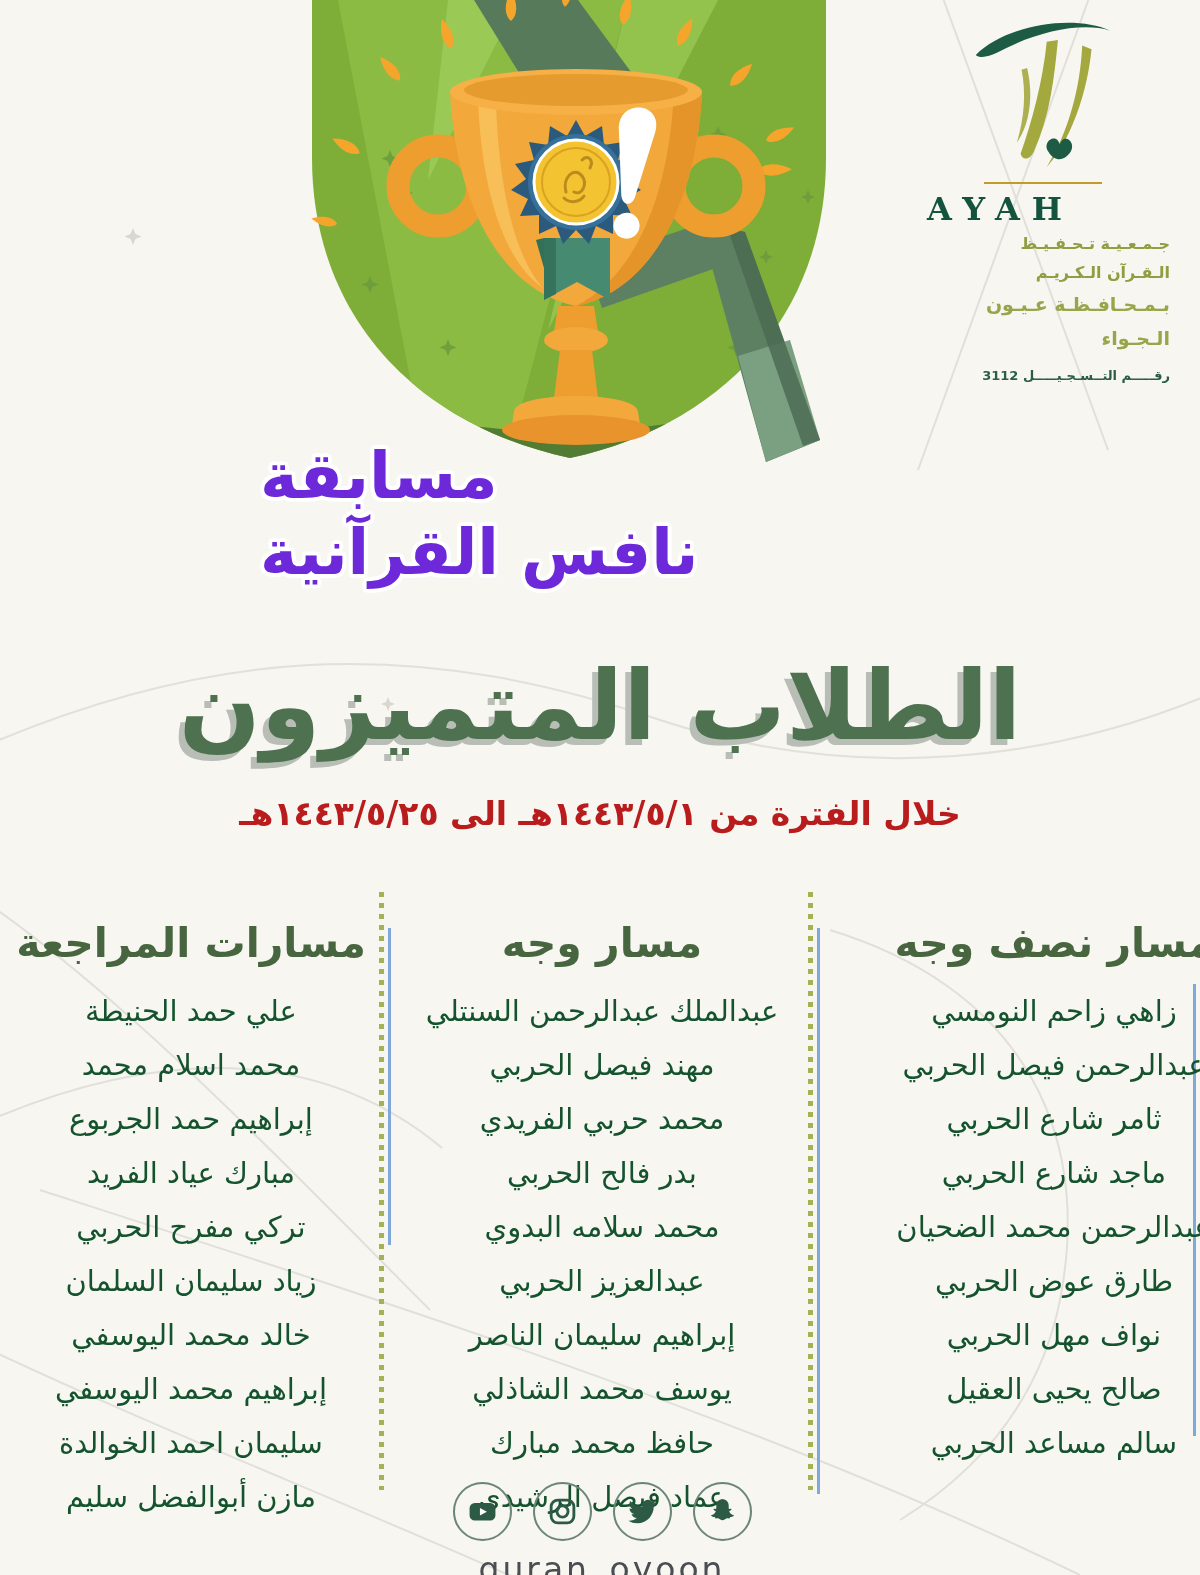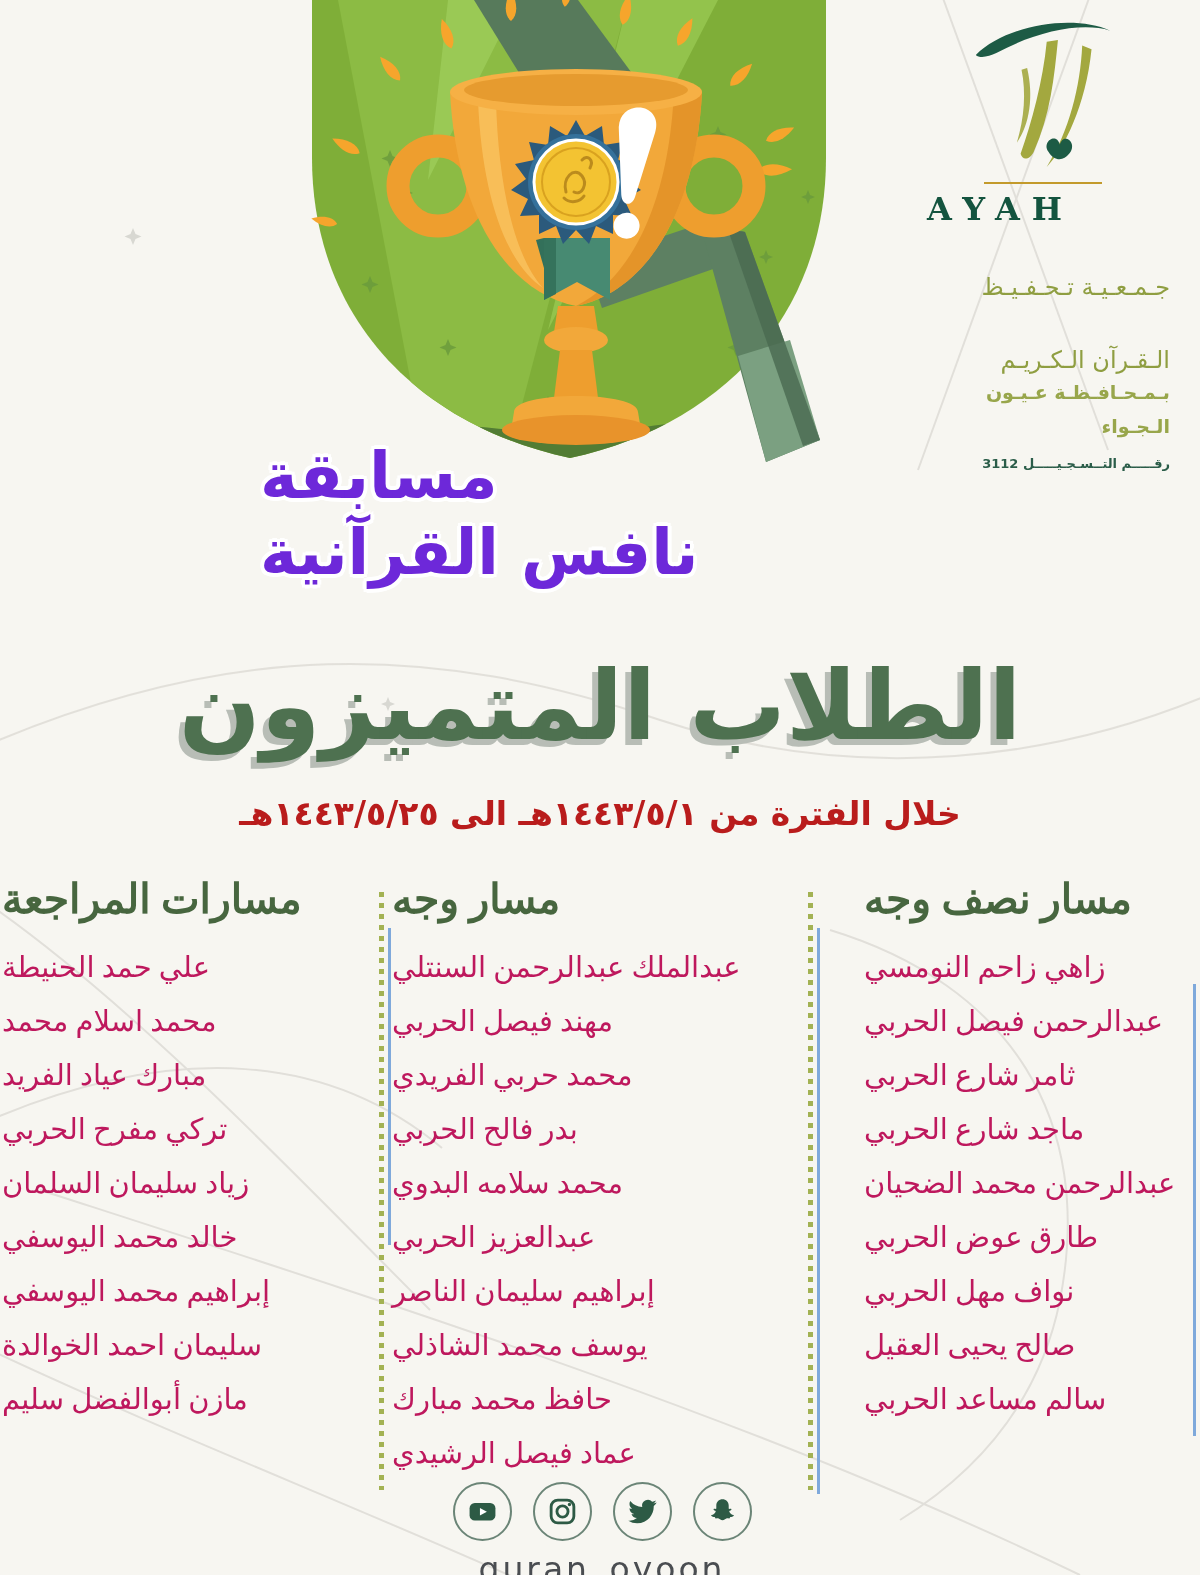--- a/index.html
+++ b/index.html
@@ -17,40 +17,40 @@
     text-shadow: 4px 0 0 #fff,-4px 0 0 #fff,0 4px 0 #fff,0 -4px 0 #fff,
       3px 3px 0 #fff,-3px 3px 0 #fff,3px -3px 0 #fff,-3px -3px 0 #fff;
   }
   .comp-title .l1{font-size:64px;line-height:76px;}
   .comp-title .l2{font-size:63px;line-height:78px;}
 
   .logo{position:absolute;left:915px;top:12px;width:255px;z-index:2;}
   .logo-rule{width:118px;height:2px;background:#c39a2b;margin:2px auto 5px;}
   .logo-brand{font-family:"DejaVu Serif",serif;font-weight:bold;font-size:32px;
     letter-spacing:12px;text-indent:12px;color:#14543f;line-height:40px;}
-  .logo-org1,.logo-org2{font-weight:normal;font-size:24px;color:#8f9e41;line-height:29px;direction:rtl;margin-top:44px;}
+  .logo-org1,.logo-org2{font-weight:bold;font-size:16px;color:#8f9e41;line-height:29px;direction:rtl;}
   .logo-org3{font-weight:bold;font-size:19px;color:#98a64b;line-height:34px;direction:rtl;}
   .logo-reg{font-weight:bold;font-size:13px;color:#2b5d49;line-height:22px;direction:rtl;margin-top:10px;}
 
   .page-title{
     position:absolute;left:0;right:0;top:636px;z-index:3;margin:0;
     text-align:center;direction:rtl;font-size:96px;line-height:140px;font-weight:bold;
     color:#4e7150;text-shadow:-6px 6px 0 #b8bdb6;
   }
   .subtitle{
     position:absolute;left:0;right:0;top:790px;z-index:3;text-align:center;direction:rtl;
     font-size:33px;line-height:48px;font-weight:bold;color:#b91c1c;
   }
 
-  .column{position:absolute;top:868px;z-index:3;text-align:left;direction:rtl;font-family:Liberation Serif, serif;}
+  .column{position:absolute;top:912px;z-index:3;text-align:center;direction:rtl;}
   .col-right{left:820px;width:380px;padding-left:44px;}
   .col-mid{left:392px;width:420px;}
   .col-left{left:2px;width:378px;}
   .col-header{margin:0 0 10px;font-size:41px;line-height:62px;font-weight:bold;color:#47663f;}
-  .name{font-size:29px;line-height:54px;color:#be185d;}
+  .name{font-size:29px;line-height:54px;color:#14532d;}
 
   .sep-dotted{position:absolute;top:892px;height:598px;width:5px;z-index:2;
     background-image:repeating-linear-gradient(to bottom,#a3b253 0 5px,transparent 5px 11px);}
   .sep-d1{left:379px;} .sep-d2{left:808px;}
   .sep-blue{position:absolute;width:3px;background:#7fa9db;z-index:2;}
   .sep-b1{left:388px;top:928px;height:317px;}
   .sep-b2{left:817px;top:928px;height:566px;}
   .sep-b3{left:1193px;top:984px;height:452px;}
 
   .footer{position:absolute;left:392px;top:1482px;width:420px;z-index:3;text-align:center;}
@@ -226,20 +226,21 @@
     <div class="name">إبراهيم سليمان الناصر</div>
     <div class="name">يوسف محمد الشاذلي</div>
     <div class="name">حافظ محمد مبارك</div>
     <div class="name">عماد فيصل الرشيدي</div>
   </div>
 
   <div class="column col-left">
     <h2 class="col-header">مسارات المراجعة</h2>
     <div class="name">علي حمد الحنيطة</div>
     <div class="name">محمد اسلام محمد</div>
+    <div class="name">إبراهيم حمد الجربوع</div>
     <div class="name">مبارك عياد الفريد</div>
     <div class="name">تركي مفرح الحربي</div>
     <div class="name">زياد سليمان السلمان</div>
     <div class="name">خالد محمد اليوسفي</div>
     <div class="name">إبراهيم محمد اليوسفي</div>
     <div class="name">سليمان احمد الخوالدة</div>
     <div class="name">مازن أبوالفضل سليم</div>
   </div>
 
   <div class="footer">

